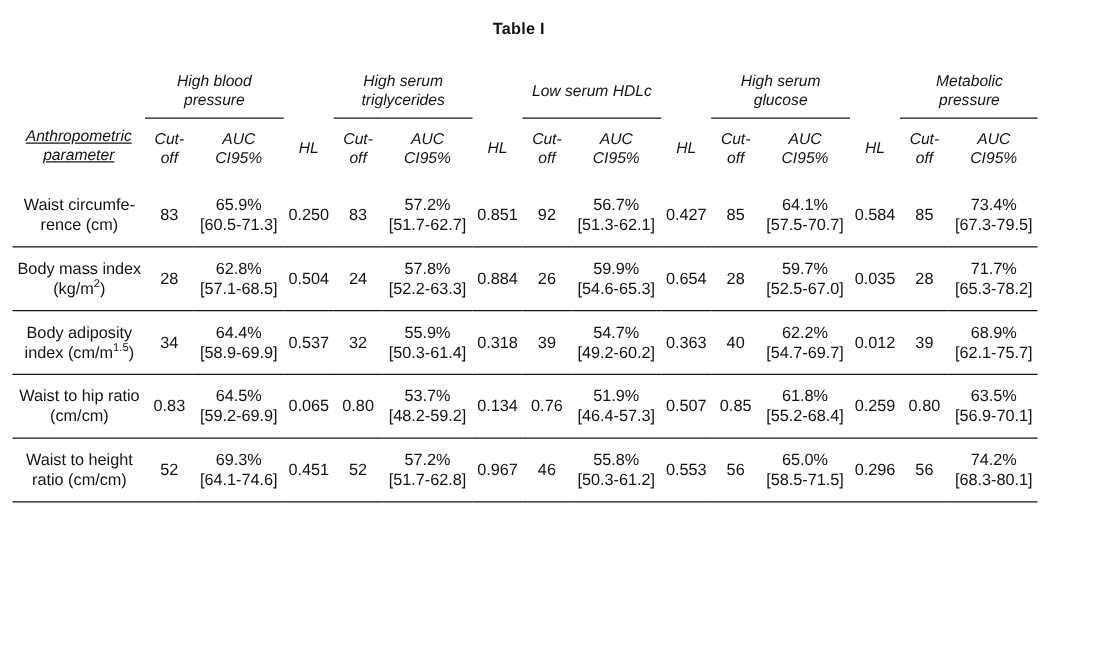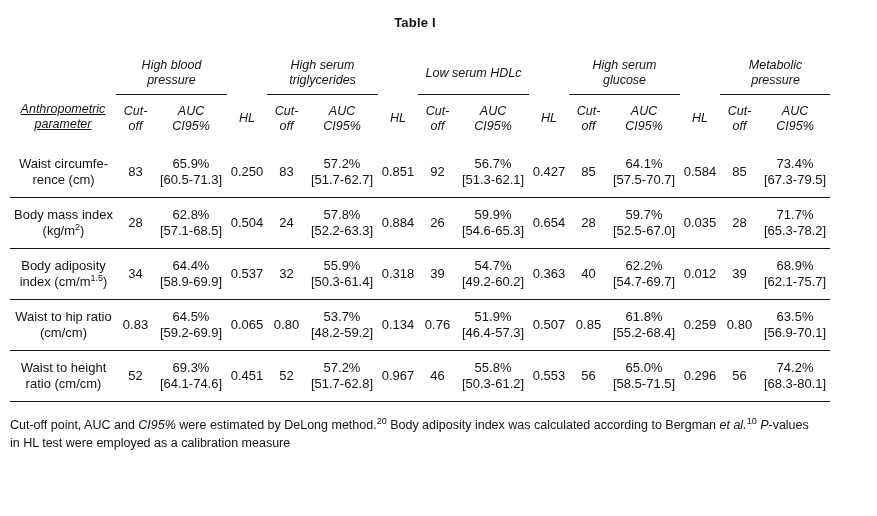--- a/index.html
+++ b/index.html
@@ -237,16 +237,15 @@
           <td>65.0%<br>[58.5-71.5]</td>
           <td>0.296</td>
           <td>56</td>
           <td>74.2%<br>[68.3-80.1]</td>
           <td>0.349</td>
         </tr>
       </tbody>
     </table>
 
   <div class="footnotes">
-    <p id="fn-methods">Cut-off point, AUC and <i>CI95%</i> were estimated by DeLong method.<sup>20</sup> Body adiposity index was calculated according to Bergman <i>et al.</i><sup>10</sup> <i>P</i>-values in HL test were employed as a calibration measure</p>
   </div>
 
 </div>
 
 </body></html>

